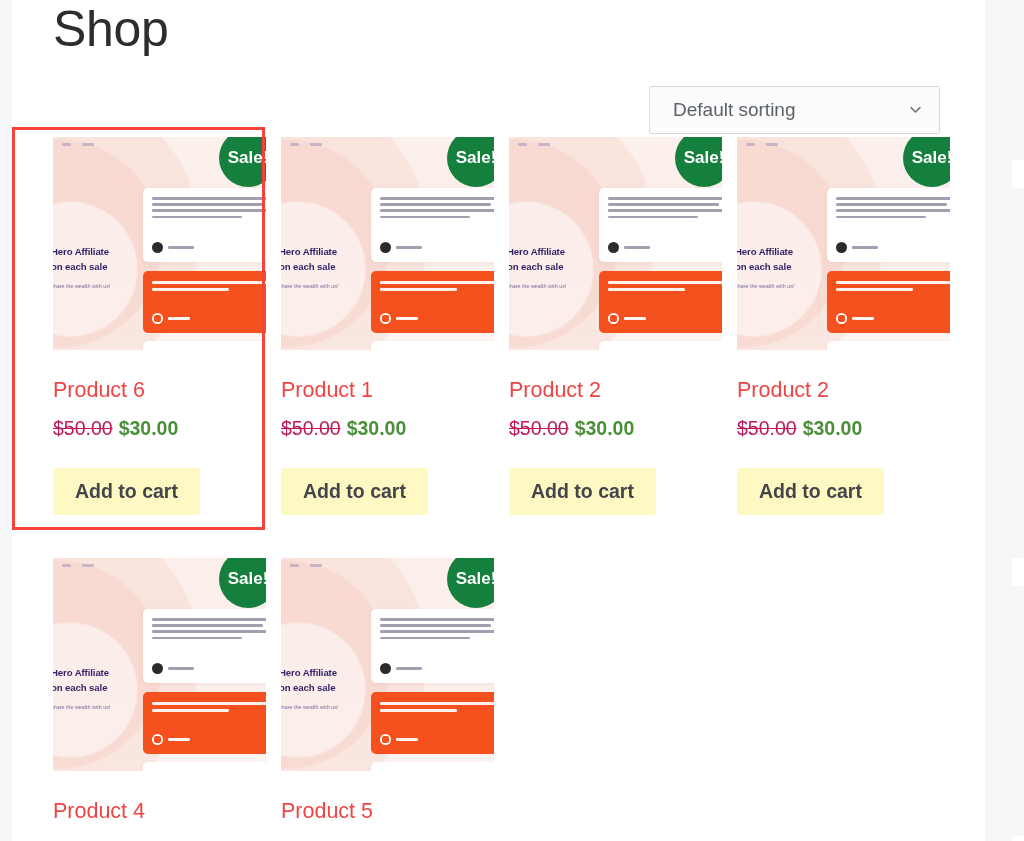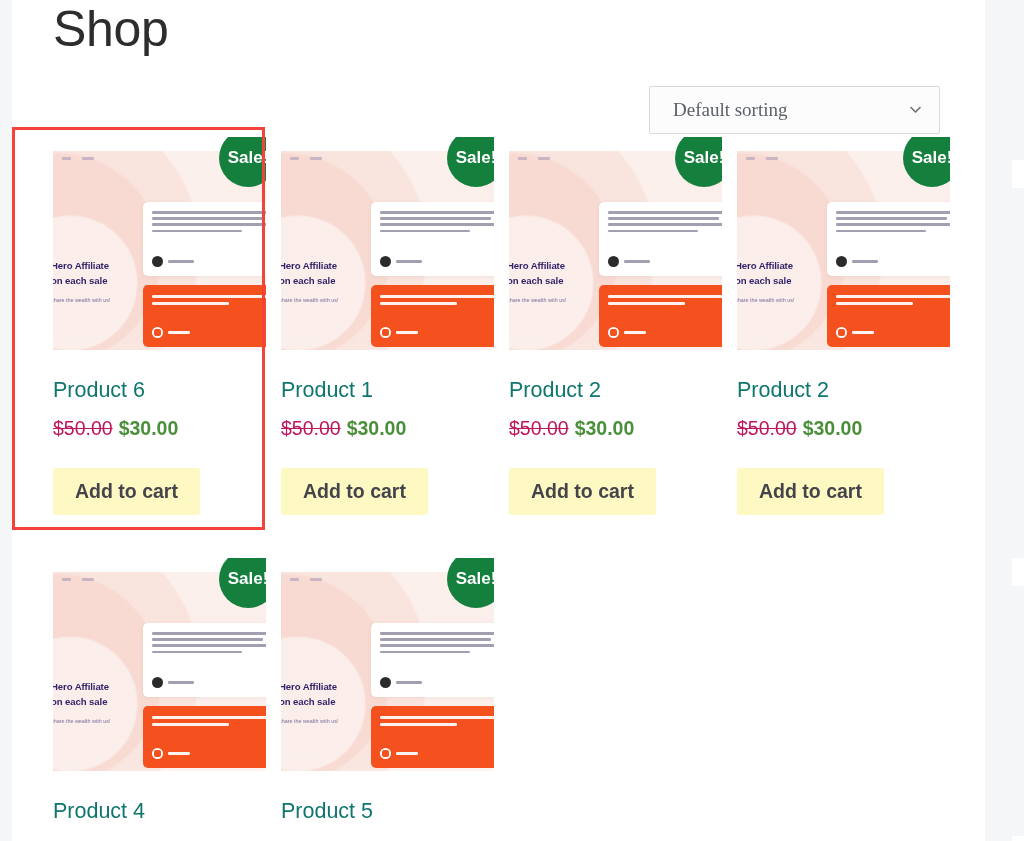--- a/index.html
+++ b/index.html
@@ -89,21 +89,21 @@
     -webkit-appearance: none;
     appearance: none;
     width: 291px;
     height: 48px;
     box-sizing: border-box;
     padding: 0 38px 0 23px;
     border: 1px solid #d8dadd;
     border-radius: 2px;
     background: #fcfcfc;
     color: #5b6168;
-    font-family: Liberation Serif, serif;
+    font-family: Liberation Sans, sans-serif;
     font-size: 19px;
     line-height: 46px;
   }
   .ordering .chevron {
     position: absolute;
     right: 18px;
     top: 17px;
     width: 13px;
     height: 13px;
     pointer-events: none;
@@ -136,21 +136,21 @@
   
   .thumb-wrap {
     position: relative;
     width: 213px;
     height: 213px;
     margin-left: 13px;
     overflow: hidden;
   }
   .thumb {
     position: absolute;
-    left: 0; top: 14px;
+    left: 0; top: 0;
     width: 213px;
     height: 213px;
     background:
       radial-gradient(circle at 8% 62%, rgba(255,255,255,0.55) 0 28%, rgba(255,255,255,0) 29%),
       radial-gradient(circle at 2% 50%, rgba(246,210,200,0.55) 0 44%, rgba(255,255,255,0) 45%),
       radial-gradient(circle at 0% 46%, rgba(246,210,200,0.40) 0 60%, rgba(255,255,255,0) 61%),
       linear-gradient(180deg, #fcf0ec 0%, #fbeeea 55%, #fdf5f2 100%);
     overflow: hidden;
   }
   .thumb-nav {
@@ -298,21 +298,21 @@
 
   
   .product-title {
     position: absolute;
     left: 13px;
     top: 240px;
     margin: 0;
     font-size: 21.5px;
     font-weight: 400;
     line-height: 26px;
-    color: #0f766e;
+    color: #ef4444;
     white-space: nowrap;
   }
   .price {
     position: absolute;
     left: 13px;
     top: 278px;
     font-size: 19.5px;
     line-height: 26px;
     white-space: nowrap;
   }

